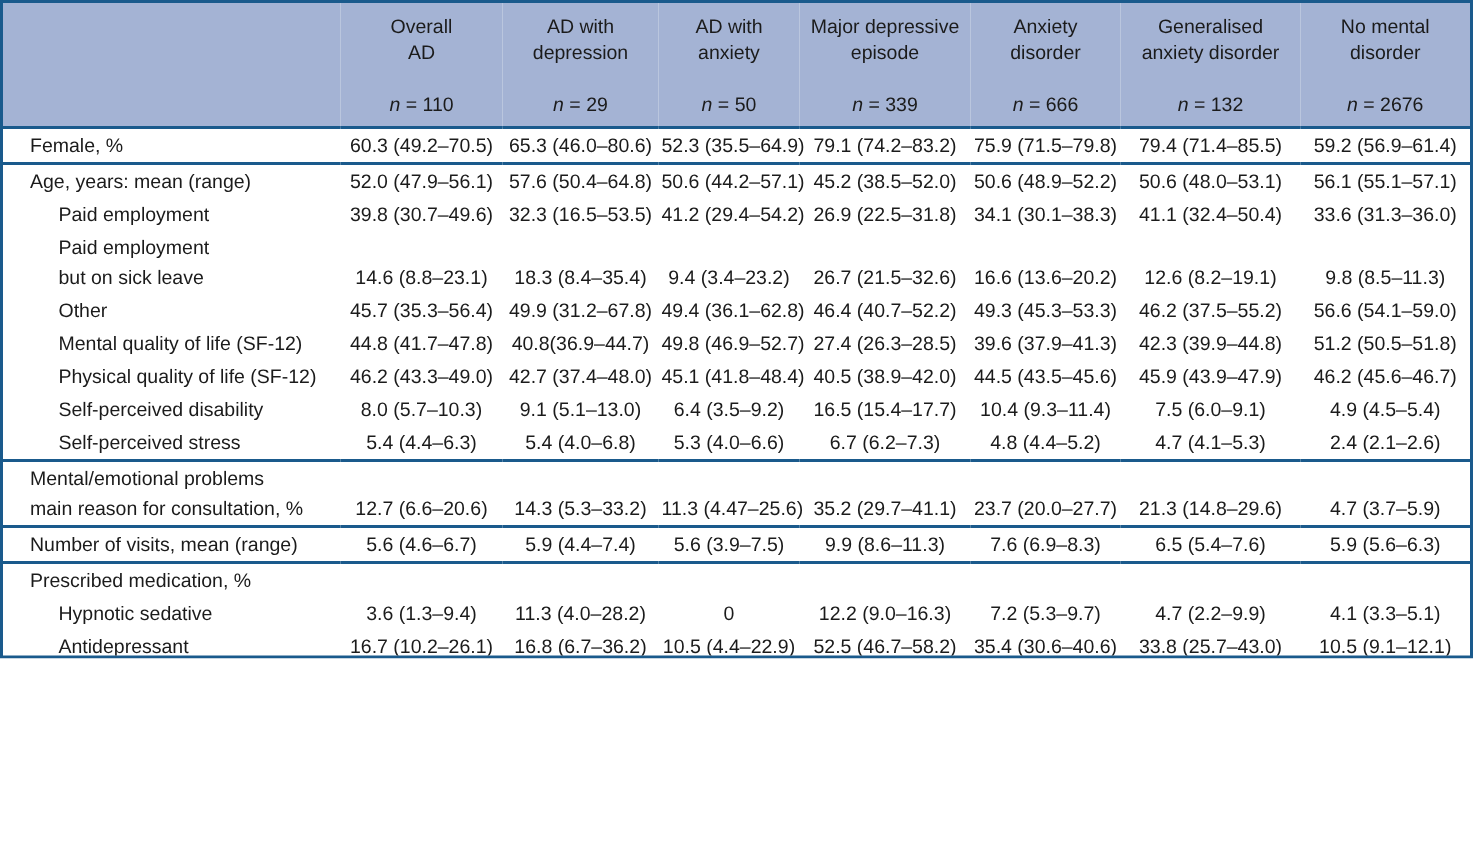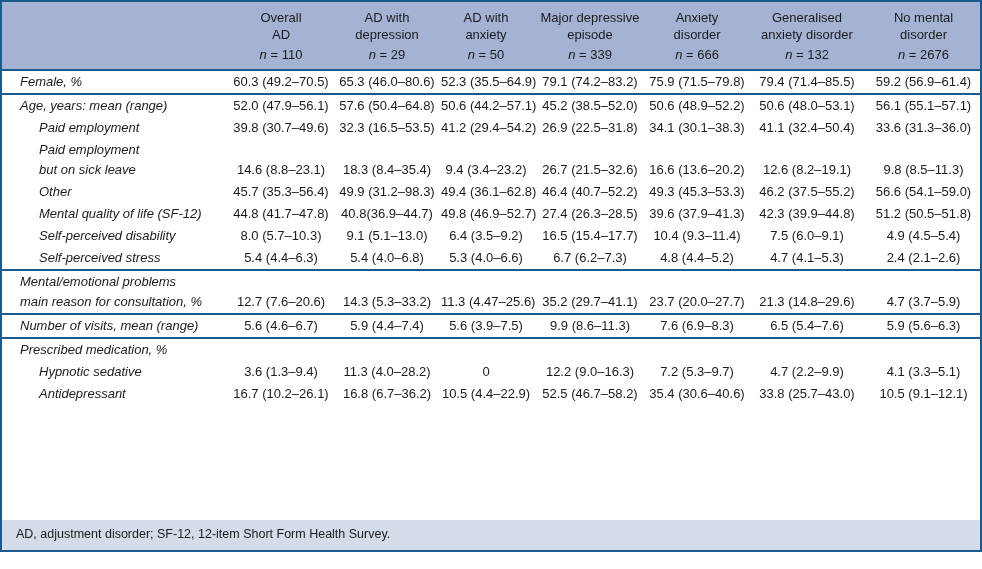--- a/index.html
+++ b/index.html
@@ -1,35 +1,35 @@
 <!DOCTYPE html>
 <html style="--header-bg: #a4b3d4; --footer-bg: #d4dce9; --rule: #1a5a8c;"><head>
 <meta charset="utf-8">
 <style>
   html,body{margin:0;padding:0;background:#ffffff;}
   body{font-family:"Liberation Sans","DejaVu Sans",sans-serif;color:#1b1b1b;}
   .wrap{
-    width:982px;height:552px;box-sizing:border-box;
+    width:982px;height:439px;box-sizing:border-box;
     border:2px solid var(--rule,#1a5a8c);
-    display:flex;flex-direction:column;overflow:hidden;background:#fff;
+    display:flex;flex-direction:row;overflow:hidden;background:#fff;
   }
   table{border-collapse:collapse;table-layout:fixed;width:100%;font-size:13px;}
   col.c-label{width:225px;}
   col.c0{width:108px;} col.c1{width:104px;} col.c2{width:94px;}
   col.c3{width:114px;} col.c4{width:100px;} col.c5{width:120px;} col.c6{width:113px;}
   thead th{
     background:var(--header-bg,#a4b3d4);
     font-weight:normal;text-align:center;vertical-align:bottom;
     padding:7px 2px 6px;line-height:17px;
   }
-  thead th .nline{margin-top:3px;}
+  thead th .nline{margin-top:18px;}
   thead th i{font-style:italic;}
   tbody td{line-height:20px;vertical-align:bottom;padding:1px 2px;}
   tr.rule td{border-top:2px solid var(--rule,#1a5a8c);}
-  td.label{text-align:left;padding-left:18px;white-space:nowrap;font-style:italic;}
+  td.label{text-align:left;padding-left:18px;white-space:nowrap;}
   td.label.indent{padding-left:37px;}
   td.val{text-align:center;white-space:nowrap;}
   .footer{
     background:var(--footer-bg,#d4dce9);
     margin-top:auto;
     padding:6px 14px 7px;font-size:12.5px;line-height:17px;
   }
 </style>
 </head>
 <body>
@@ -134,41 +134,53 @@
           <td class="val">26.7 (21.5–32.6)</td>
           <td class="val">16.6 (13.6–20.2)</td>
           <td class="val">12.6 (8.2–19.1)</td>
           <td class="val">9.8 (8.5–11.3)</td>
         </tr>
         <tr>
           <td class="label indent">
             <div>Other</div>
           </td>
           <td class="val">45.7 (35.3–56.4)</td>
-          <td class="val">49.9 (31.2–98.3)</td>
+          <td class="val">49.9 (31.2–67.8)</td>
           <td class="val">49.4 (36.1–62.8)</td>
           <td class="val">46.4 (40.7–52.2)</td>
           <td class="val">49.3 (45.3–53.3)</td>
           <td class="val">46.2 (37.5–55.2)</td>
           <td class="val">56.6 (54.1–59.0)</td>
         </tr>
         <tr>
           <td class="label indent">
             <div>Mental quality of life (SF-12)</div>
           </td>
           <td class="val">44.8 (41.7–47.8)</td>
           <td class="val">40.8(36.9–44.7)</td>
           <td class="val">49.8 (46.9–52.7)</td>
           <td class="val">27.4 (26.3–28.5)</td>
           <td class="val">39.6 (37.9–41.3)</td>
           <td class="val">42.3 (39.9–44.8)</td>
           <td class="val">51.2 (50.5–51.8)</td>
         </tr>
         <tr>
           <td class="label indent">
+            <div>Physical quality of life (SF-12)</div>
+          </td>
+          <td class="val">46.2 (43.3–49.0)</td>
+          <td class="val">42.7 (37.4–48.0)</td>
+          <td class="val">45.1 (41.8–48.4)</td>
+          <td class="val">40.5 (38.9–42.0)</td>
+          <td class="val">44.5 (43.5–45.6)</td>
+          <td class="val">45.9 (43.9–47.9)</td>
+          <td class="val">46.2 (45.6–46.7)</td>
+        </tr>
+        <tr>
+          <td class="label indent">
             <div>Self-perceived disability</div>
           </td>
           <td class="val">8.0 (5.7–10.3)</td>
           <td class="val">9.1 (5.1–13.0)</td>
           <td class="val">6.4 (3.5–9.2)</td>
           <td class="val">16.5 (15.4–17.7)</td>
           <td class="val">10.4 (9.3–11.4)</td>
           <td class="val">7.5 (6.0–9.1)</td>
           <td class="val">4.9 (4.5–5.4)</td>
         </tr>
@@ -182,21 +194,21 @@
           <td class="val">6.7 (6.2–7.3)</td>
           <td class="val">4.8 (4.4–5.2)</td>
           <td class="val">4.7 (4.1–5.3)</td>
           <td class="val">2.4 (2.1–2.6)</td>
         </tr>
         <tr class="rule">
           <td class="label">
             <div>Mental/emotional problems</div>
             <div>main reason for consultation, %</div>
           </td>
-          <td class="val">12.7 (7.6–20.6)</td>
+          <td class="val">12.7 (6.6–20.6)</td>
           <td class="val">14.3 (5.3–33.2)</td>
           <td class="val">11.3 (4.47–25.6)</td>
           <td class="val">35.2 (29.7–41.1)</td>
           <td class="val">23.7 (20.0–27.7)</td>
           <td class="val">21.3 (14.8–29.6)</td>
           <td class="val">4.7 (3.7–5.9)</td>
         </tr>
         <tr class="rule">
           <td class="label">
             <div>Number of visits, mean (range)</div>

